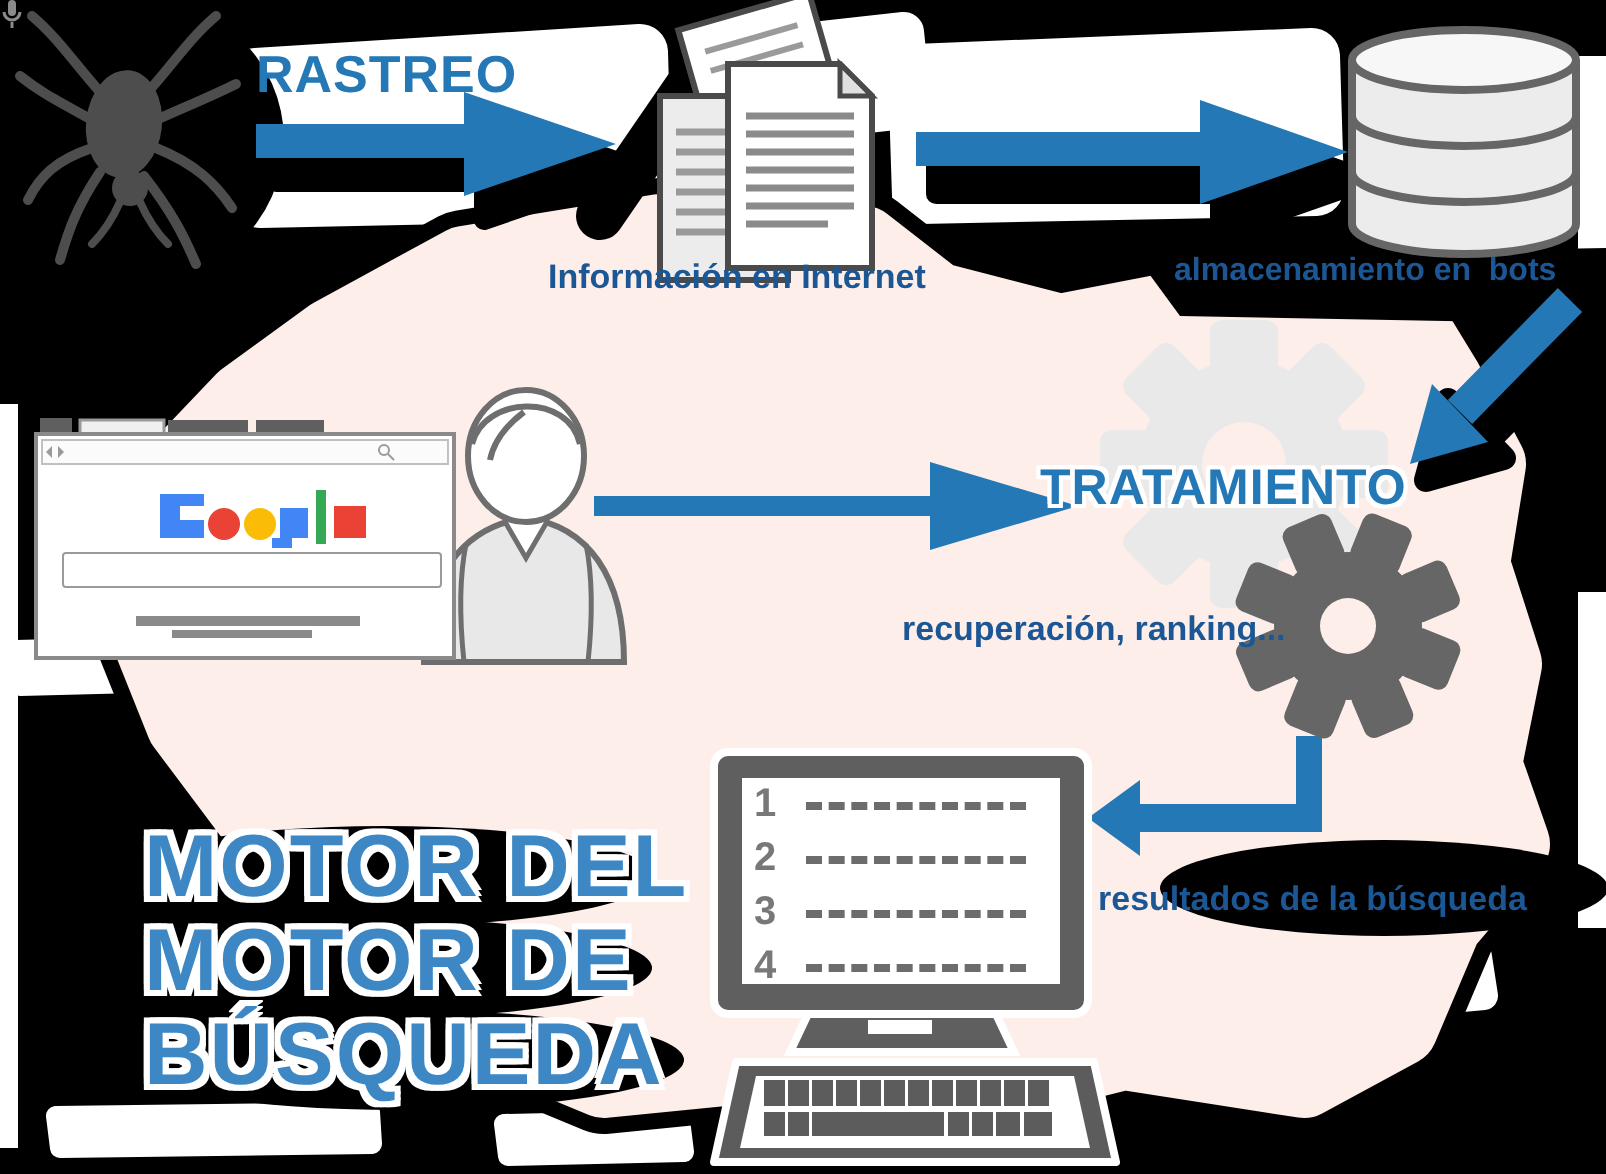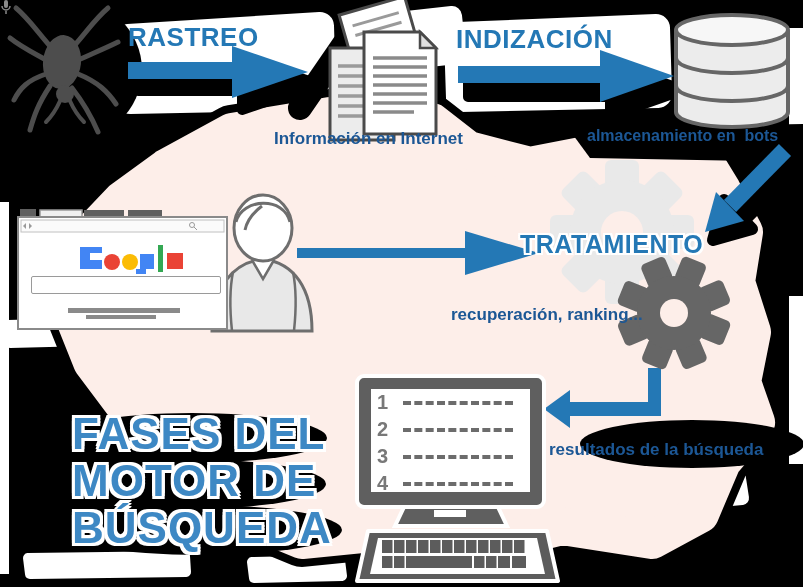--- a/index.html
+++ b/index.html
@@ -244,32 +244,31 @@
       <rect x="406" y="556" width="66" height="12"></rect>
       <rect x="474" y="556" width="10.5" height="12"></rect>
           <rect x="486" y="556" width="10.5" height="12"></rect>
       <rect x="498" y="556" width="12" height="12"></rect>
           <rect x="512" y="556" width="14" height="12"></rect>
     </g>
   </g>
 </svg>
 
   <div class="txt phase phase-big" style="left:128px;top:22px">RASTREO</div>
-  <div class="txt phase phase-big" style="left:456px;top:24px">INDIZACIÓN</div>
   <div class="txt phase glow" style="left:520px;top:230px">TRATAMIENTO</div>
 
   <div class="txt caption" style="left:274px;top:129px">Información en Internet</div>
   <div class="txt caption-sm" style="left:587px;top:127px">almacenamiento en  bots</div>
   <div class="txt caption algo" style="left:451px;top:304px">
     <div>recuperación, ranking...</div>
   </div>
   <div class="txt caption" style="left:549px;top:440px">resultados de la búsqueda</div>
 
   <div class="txt main-title" style="left:72px;top:410px">
-    <div>FASES DEL</div>
+    <div>MOTOR DEL</div>
     <div>MOTOR DE</div>
     <div>BÚSQUEDA</div>
   </div>
 
   <input class="search-input" type="text" value="" style="">
   <svg class="mic" width="12" height="16" viewBox="0 0 12 16">
     <rect x="4" y="0" width="4" height="8" rx="2" fill="#8a8a8a"></rect>
     <path d="M2,6 a4,4 0 0 0 8,0" fill="none" stroke="#8a8a8a" stroke-width="1.5"></path>
     <line x1="6" y1="11" x2="6" y2="14" stroke="#8a8a8a" stroke-width="1.5"></line>
   </svg>

